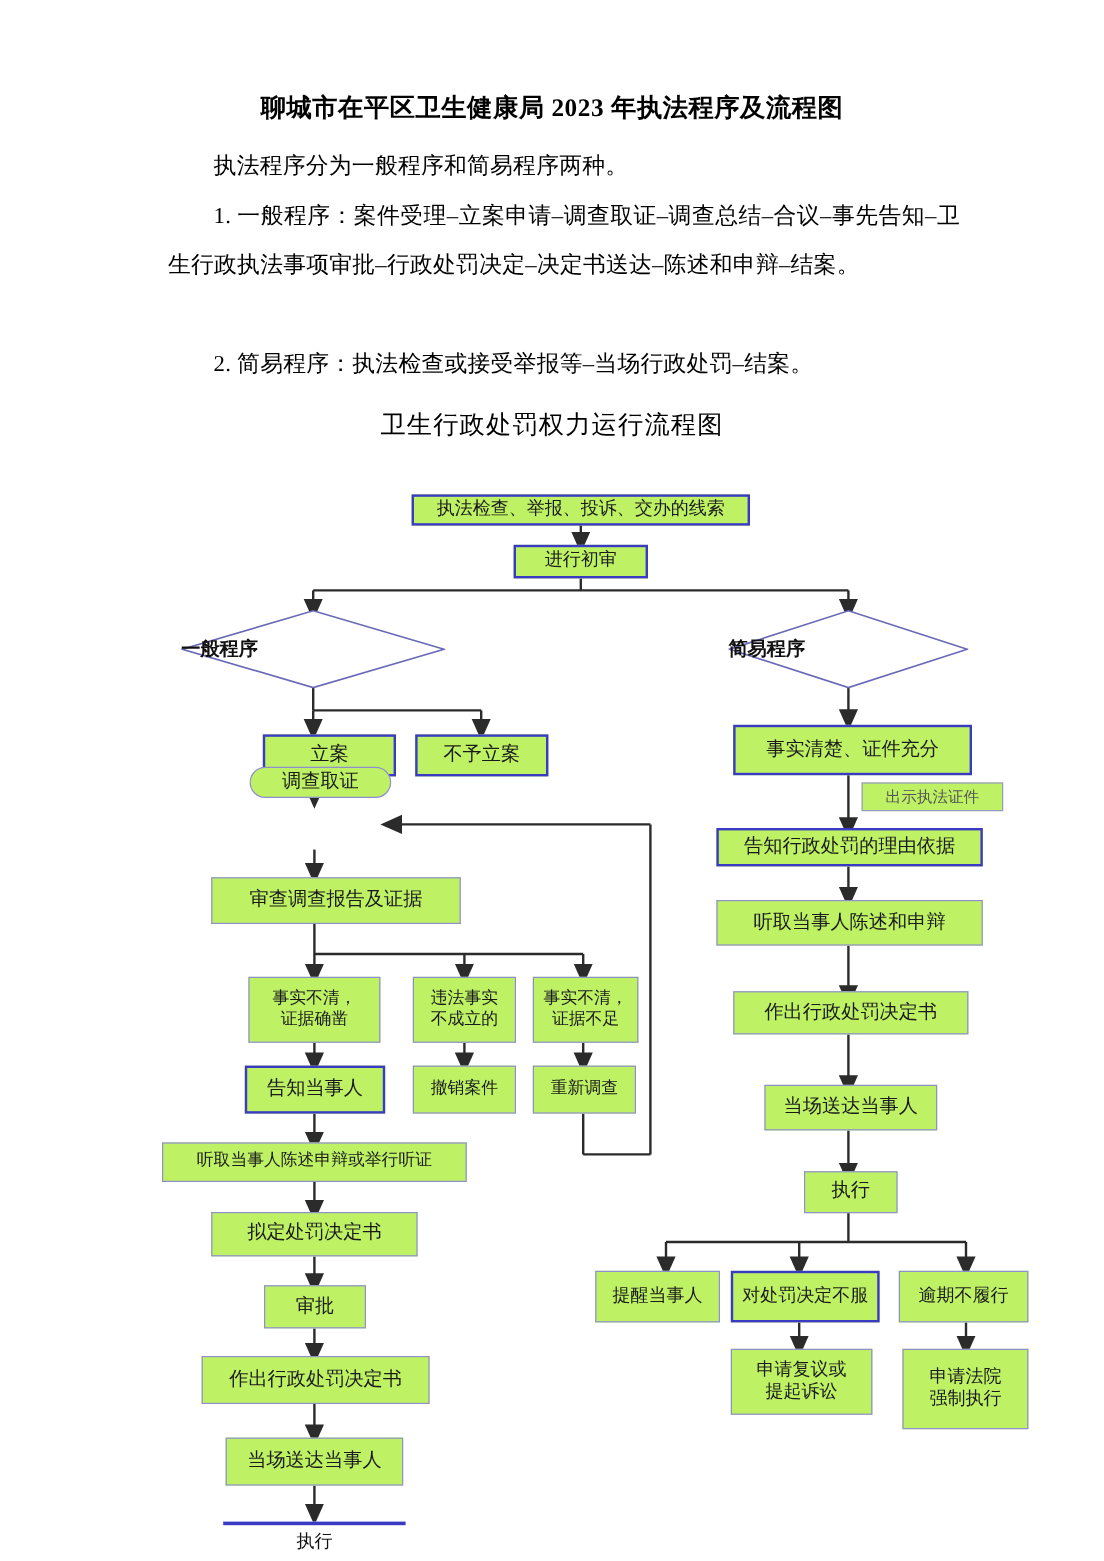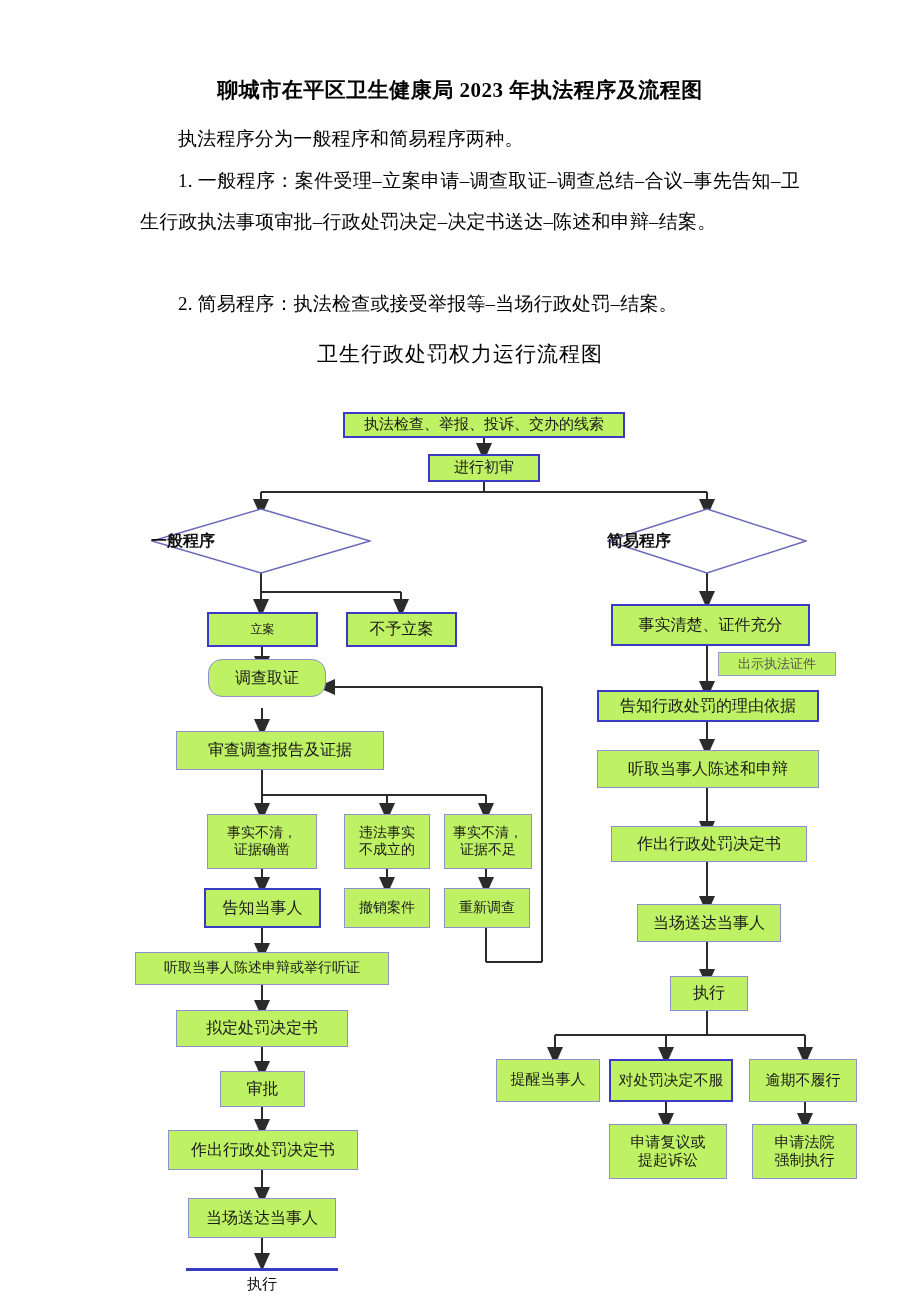--- a/index.html
+++ b/index.html
@@ -145,29 +145,29 @@
       <div class="dlabel">一般程序</div>
     </div>
 
     <div class="diamond" style="left:607px;top:508px;width:200px;height:66px;">
       <svg width="200" height="66" viewBox="0 0 200 66">
         <polygon points="100,1 199,33 100,65 1,33" fill="#fff" stroke="#6a6ab8" stroke-width="1.4"></polygon>
       </svg>
       <div class="dlabel">简易程序</div>
     </div>
 
-    <div class="node nb2" style="left:207px;top:612px;width:111px;height:35px;font-size:12px;">
+    <div class="node nb2" style="left:219px;top:612px;width:111px;height:35px;font-size:16px;">
       <span>立案</span>
     </div>
 
     <div class="node nb2" style="left:346px;top:612px;width:111px;height:35px;font-size:16px;">
       <span>不予立案</span>
     </div>
 
-    <div class="node nb" style="left:208px;top:659px;width:118px;height:38px;font-size:16px;border-radius:14px;">
+    <div class="node nb" style="left:208px;top:639px;width:118px;height:26px;font-size:16px;border-radius:14px;">
       <span>调查取证</span>
     </div>
 
     <div class="node nb" style="left:176px;top:731px;width:208px;height:39px;font-size:16px;">
       <span>审查调查报告及证据</span>
     </div>
 
     <div class="node nb" style="left:207px;top:814px;width:110px;height:55px;font-size:14px;flex-direction:column;">
       <span>事实不清，</span>
       <span>证据确凿</span>
@@ -257,19 +257,19 @@
 
     <div class="node nb" style="left:749px;top:1059px;width:108px;height:43px;font-size:15px;">
       <span>逾期不履行</span>
     </div>
 
     <div class="node nb" style="left:609px;top:1124px;width:118px;height:55px;font-size:15px;flex-direction:column;">
       <span>申请复议或</span>
       <span>提起诉讼</span>
     </div>
 
-    <div class="node nb" style="left:752px;top:1124px;width:105px;height:55px;font-size:15px;flex-direction:column;">
+    <div class="node nb" style="left:752px;top:1124px;width:105px;height:67px;font-size:15px;flex-direction:column;">
       <span>申请法院</span>
       <span>强制执行</span>
     </div>
 
   </div>
 </div>
 
 </body></html>

